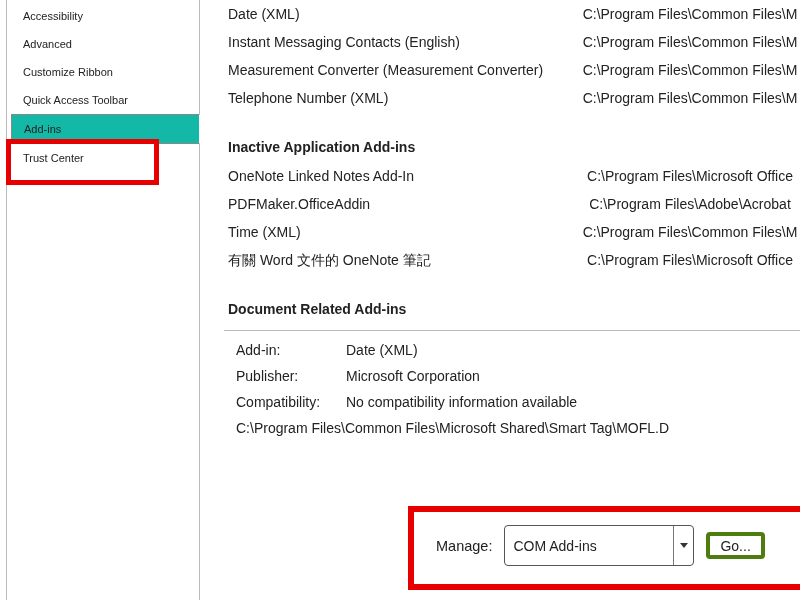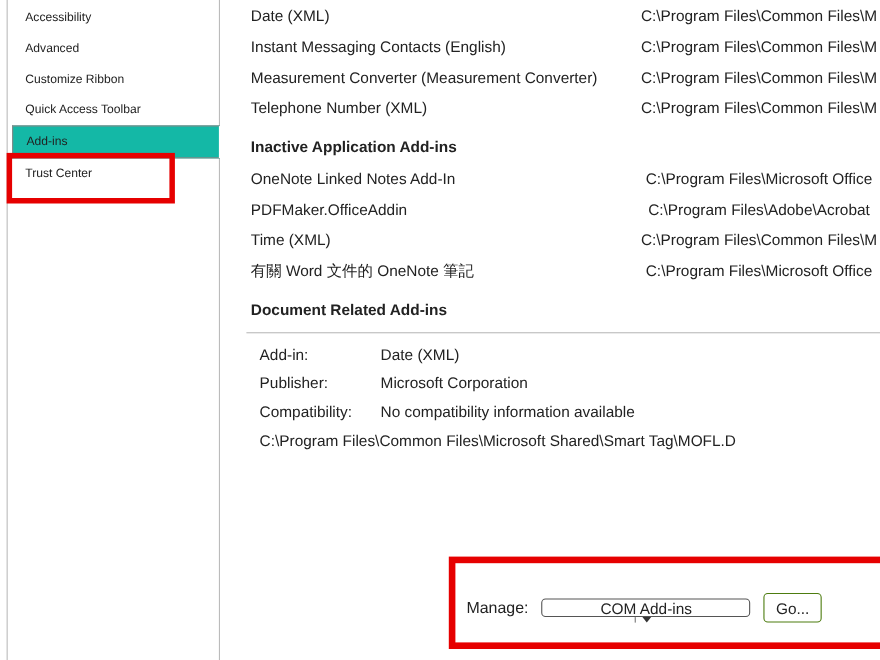--- a/index.html
+++ b/index.html
@@ -65,54 +65,53 @@
   }
   .row {
     display: flex;
     line-height: 28px;
     white-space: nowrap;
   }
   .col-name { width: 352px; overflow: hidden; }
   .col-loc  { flex: 1; overflow: hidden; text-align: center; }
   .section-head {
     font-weight: 600;
-    margin-top: 6px;
+    margin-top: 20px;
     line-height: 30px;
   }
   .hr-top {
     border-top: 1px solid #bbb;
     margin-left: 24px;
     margin-top: 6px;
   }
   .details {
     padding-left: 36px;
     padding-top: 6px;
     line-height: 26px;
   }
   .det-row { display: flex; }
   .det-label { width: 110px; }
   .det-value { flex: 1; white-space: nowrap; overflow: hidden; }
   .manage-bar {
     position: absolute;
-    left: 224px;
+    left: 236px;
     bottom: 34px;
     display: flex;
     align-items: center;
     gap: 12px;
   }
   .manage-label { font-size: 14.5px; }
   .select-box {
     width: 190px;
-    height: 17px;
+    height: 41px;
     border: 1px solid #555;
     border-radius: 4px;
     display: flex;
     align-items: center;
     background: #fff;
-    flex-direction: column;
   }
   .select-text {
     flex: 1;
     padding: 0 8px;
     font-size: 14px;
   }
   .select-btn {
     width: 20px;
     height: 100%;
     border-left: 1px solid #777;
@@ -122,21 +121,21 @@
   }
   .chev {
     width: 0; height: 0;
     border-left: 4px solid transparent;
     border-right: 4px solid transparent;
     border-top: 5px solid #333;
   }
   .go-btn {
     height: 27px;
     padding: 0 10px;
-    border: 1px solid #4d7c0f;
+    border: 4px solid #4d7c0f;
     border-radius: 4px;
     background: #fff;
     font-size: 14px;
     display: flex;
     align-items: center;
     cursor: pointer;
   }
   .highlight-manage {
     position: absolute;
     left: 208px;

